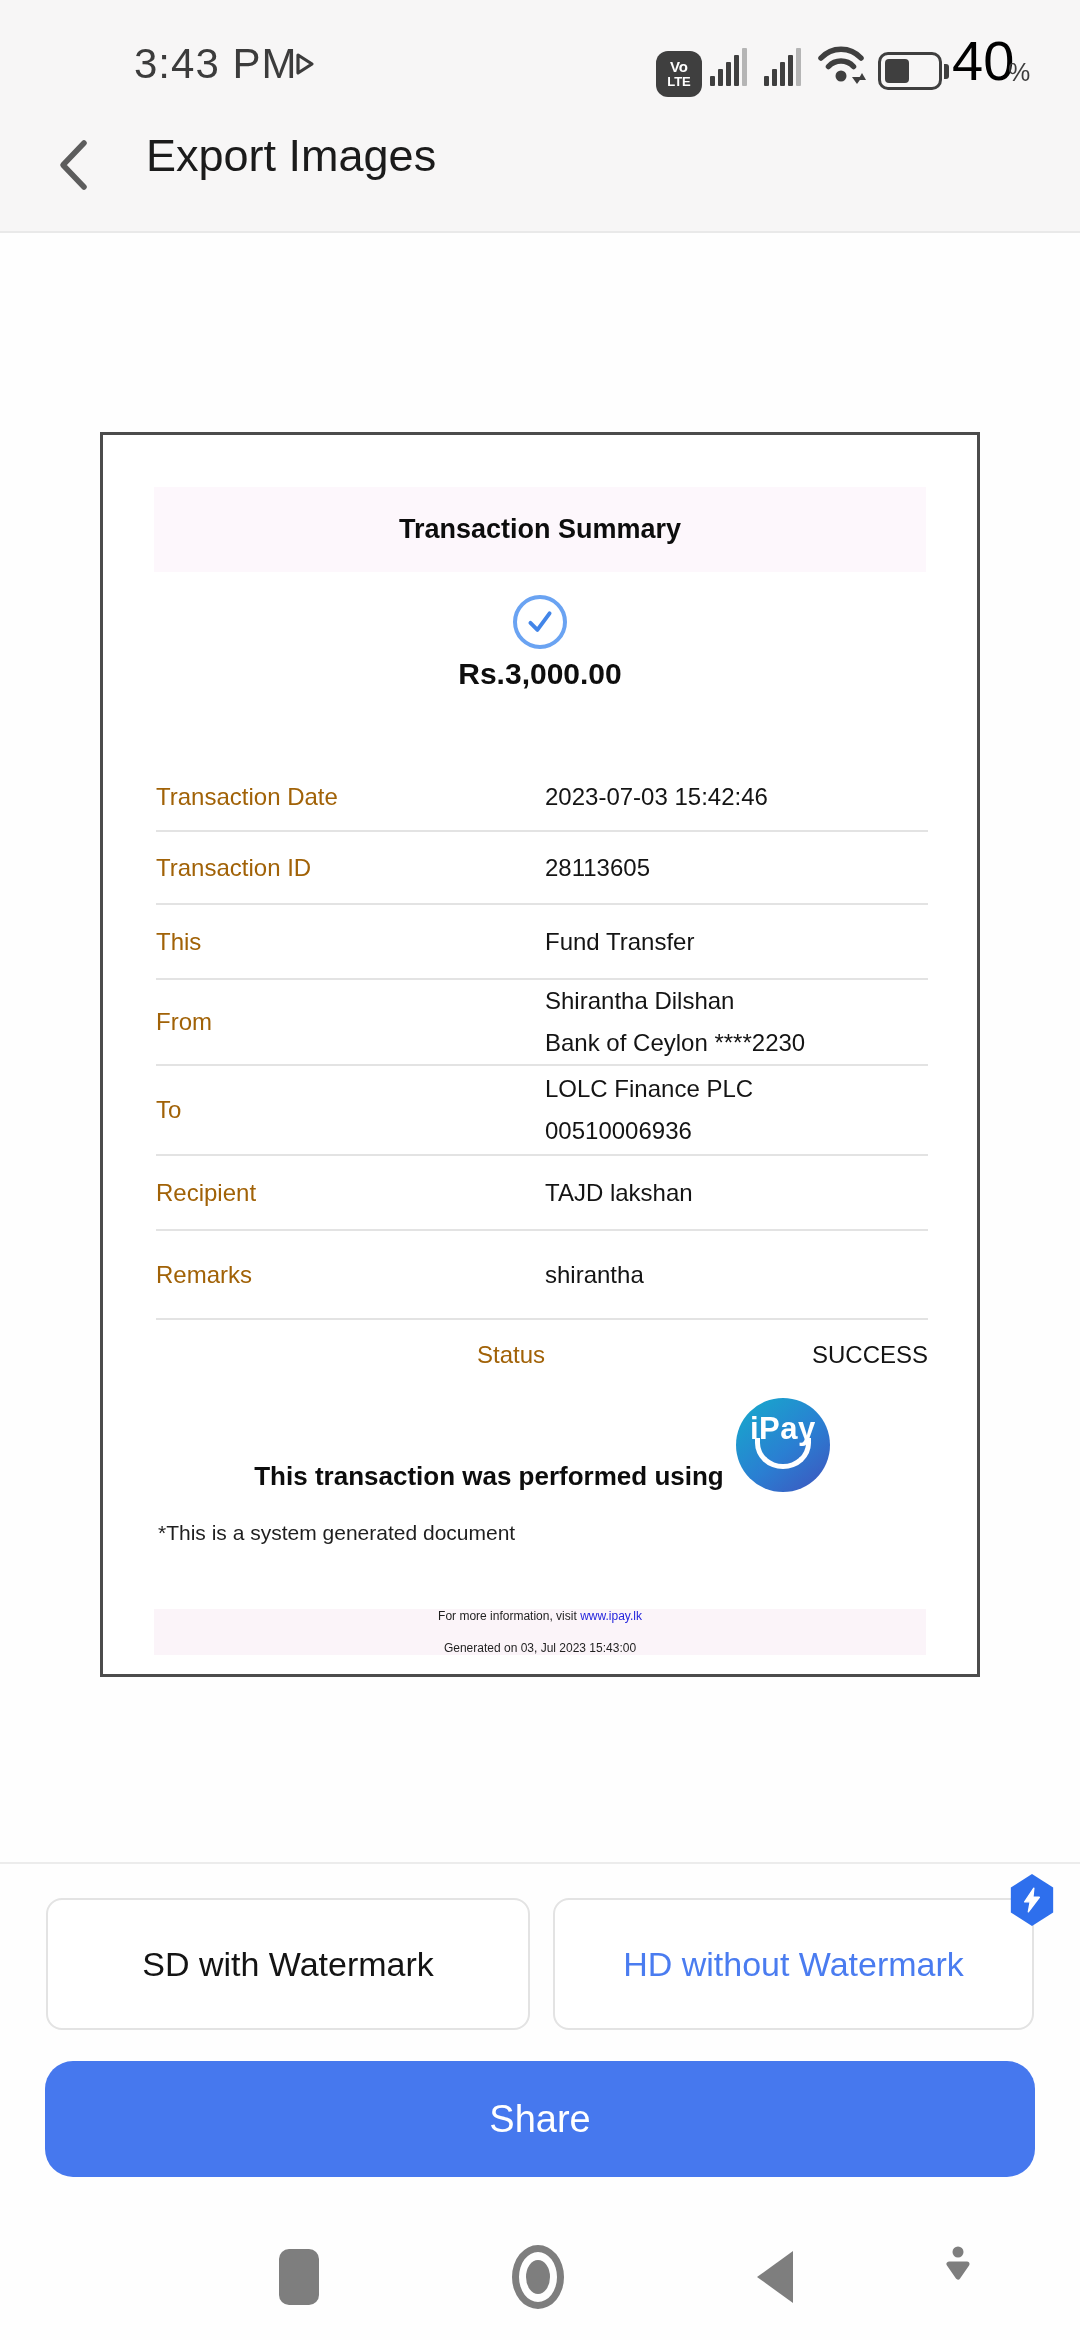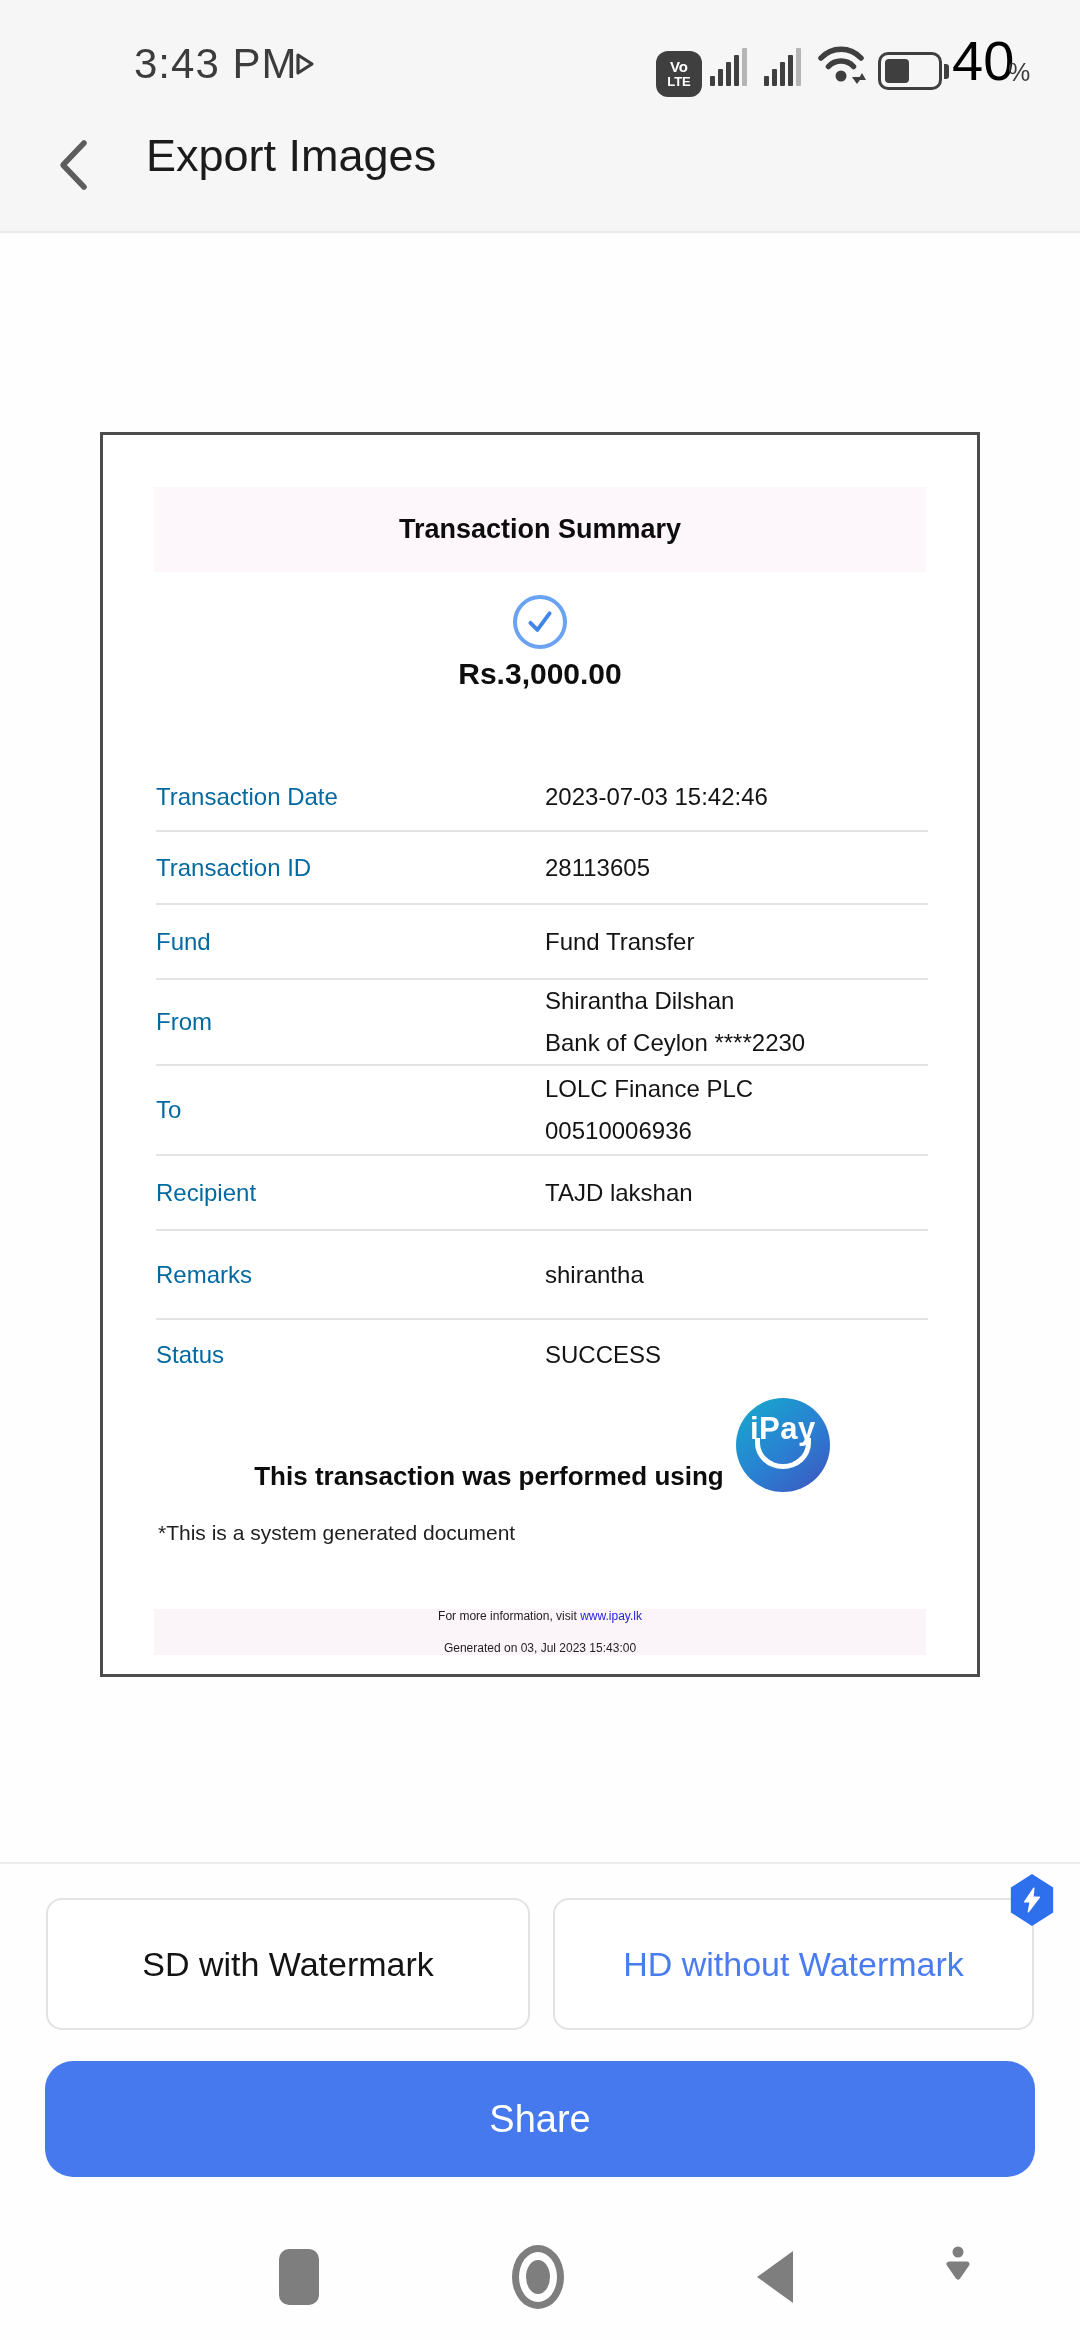--- a/index.html
+++ b/index.html
@@ -38,22 +38,22 @@
   .summary-band{position:absolute;left:51px;top:52px;width:772px;height:85px;
                 background:var(--summary_band,#fdf7fc);display:flex;align-items:center;justify-content:center;
                 font-size:27px;font-weight:bold;color:#0d0d0d;}
   .check{position:absolute;left:50%;transform:translateX(-50%);top:160px;width:46px;height:46px;
          border:4px solid var(--check_ring,#6aa3f2);border-radius:50%;display:flex;align-items:center;justify-content:center;}
   .amount{position:absolute;left:0;top:222px;width:100%;text-align:center;font-size:30px;font-weight:bold;color:#0e0e0e;}
   .rows{position:absolute;left:53px;top:328px;width:772px;}
   .row{display:flex;align-items:center;box-sizing:border-box;border-bottom:2px solid var(--divider,#e3e3e3);}
   .row:nth-child(1){height:69px}.row:nth-child(2){height:73px}.row:nth-child(3){height:75px}
   .row:nth-child(4){height:86px}.row:nth-child(5){height:90px}.row:nth-child(6){height:75px}
-  .row:nth-child(7){height:89px}.row:nth-child(8){height:70px;border-bottom:none;}
-  .row .lbl{flex:0 0 389px;font-size:24px;color:#0369a1;}
+  .row:nth-child(7){height:89px}.row:nth-child(8){height:70px;border-bottom:none;text-align:right;}
+  .row .lbl{flex:0 0 389px;font-size:24px;color:#a16207;}
   .row .val{flex:1;font-size:24px;color:#141414;line-height:42px;}
   .performed{position:absolute;left:53px;top:957px;width:772px;height:100px;display:flex;
              align-items:flex-end;justify-content:center;gap:12px;}
   .performed .txt{font-size:26px;font-weight:bold;color:#0d0d0d;}
   .ipay-logo{position:relative;width:94px;height:94px;border-radius:50%;flex:0 0 94px;
              background:linear-gradient(140deg,var(--logo_grad_start,#17a8cc) 5%,var(--logo_grad_mid,#2a7fd2) 55%,var(--logo_grad_end,#3f53bd) 100%);}
   .ipay-logo .word{position:absolute;left:0;top:13px;width:100%;text-align:center;color:#fff;
                    font-size:31px;font-weight:bold;letter-spacing:.5px;}
   .ipay-logo .smile{position:absolute;left:19px;top:40px;width:46px;height:26px;border:5px solid #fff;
                     border-top:none;border-radius:0 0 28px 28px / 0 0 26px 26px;}
@@ -160,21 +160,21 @@
             <div>2023-07-03 15:42:46</div>
           </div>
       </div>
       <div class="row">
         <span class="lbl">Transaction ID</span>
         <div class="val">
             <div>28113605</div>
           </div>
       </div>
       <div class="row">
-        <span class="lbl">Fund</span>
+        <span class="lbl">This</span>
         <div class="val">
             <div>Fund Transfer</div>
           </div>
       </div>
       <div class="row">
         <span class="lbl">From</span>
         <div class="val">
           <div>Shirantha Dilshan</div>
           <div>Bank of Ceylon ****2230</div>
         </div>

